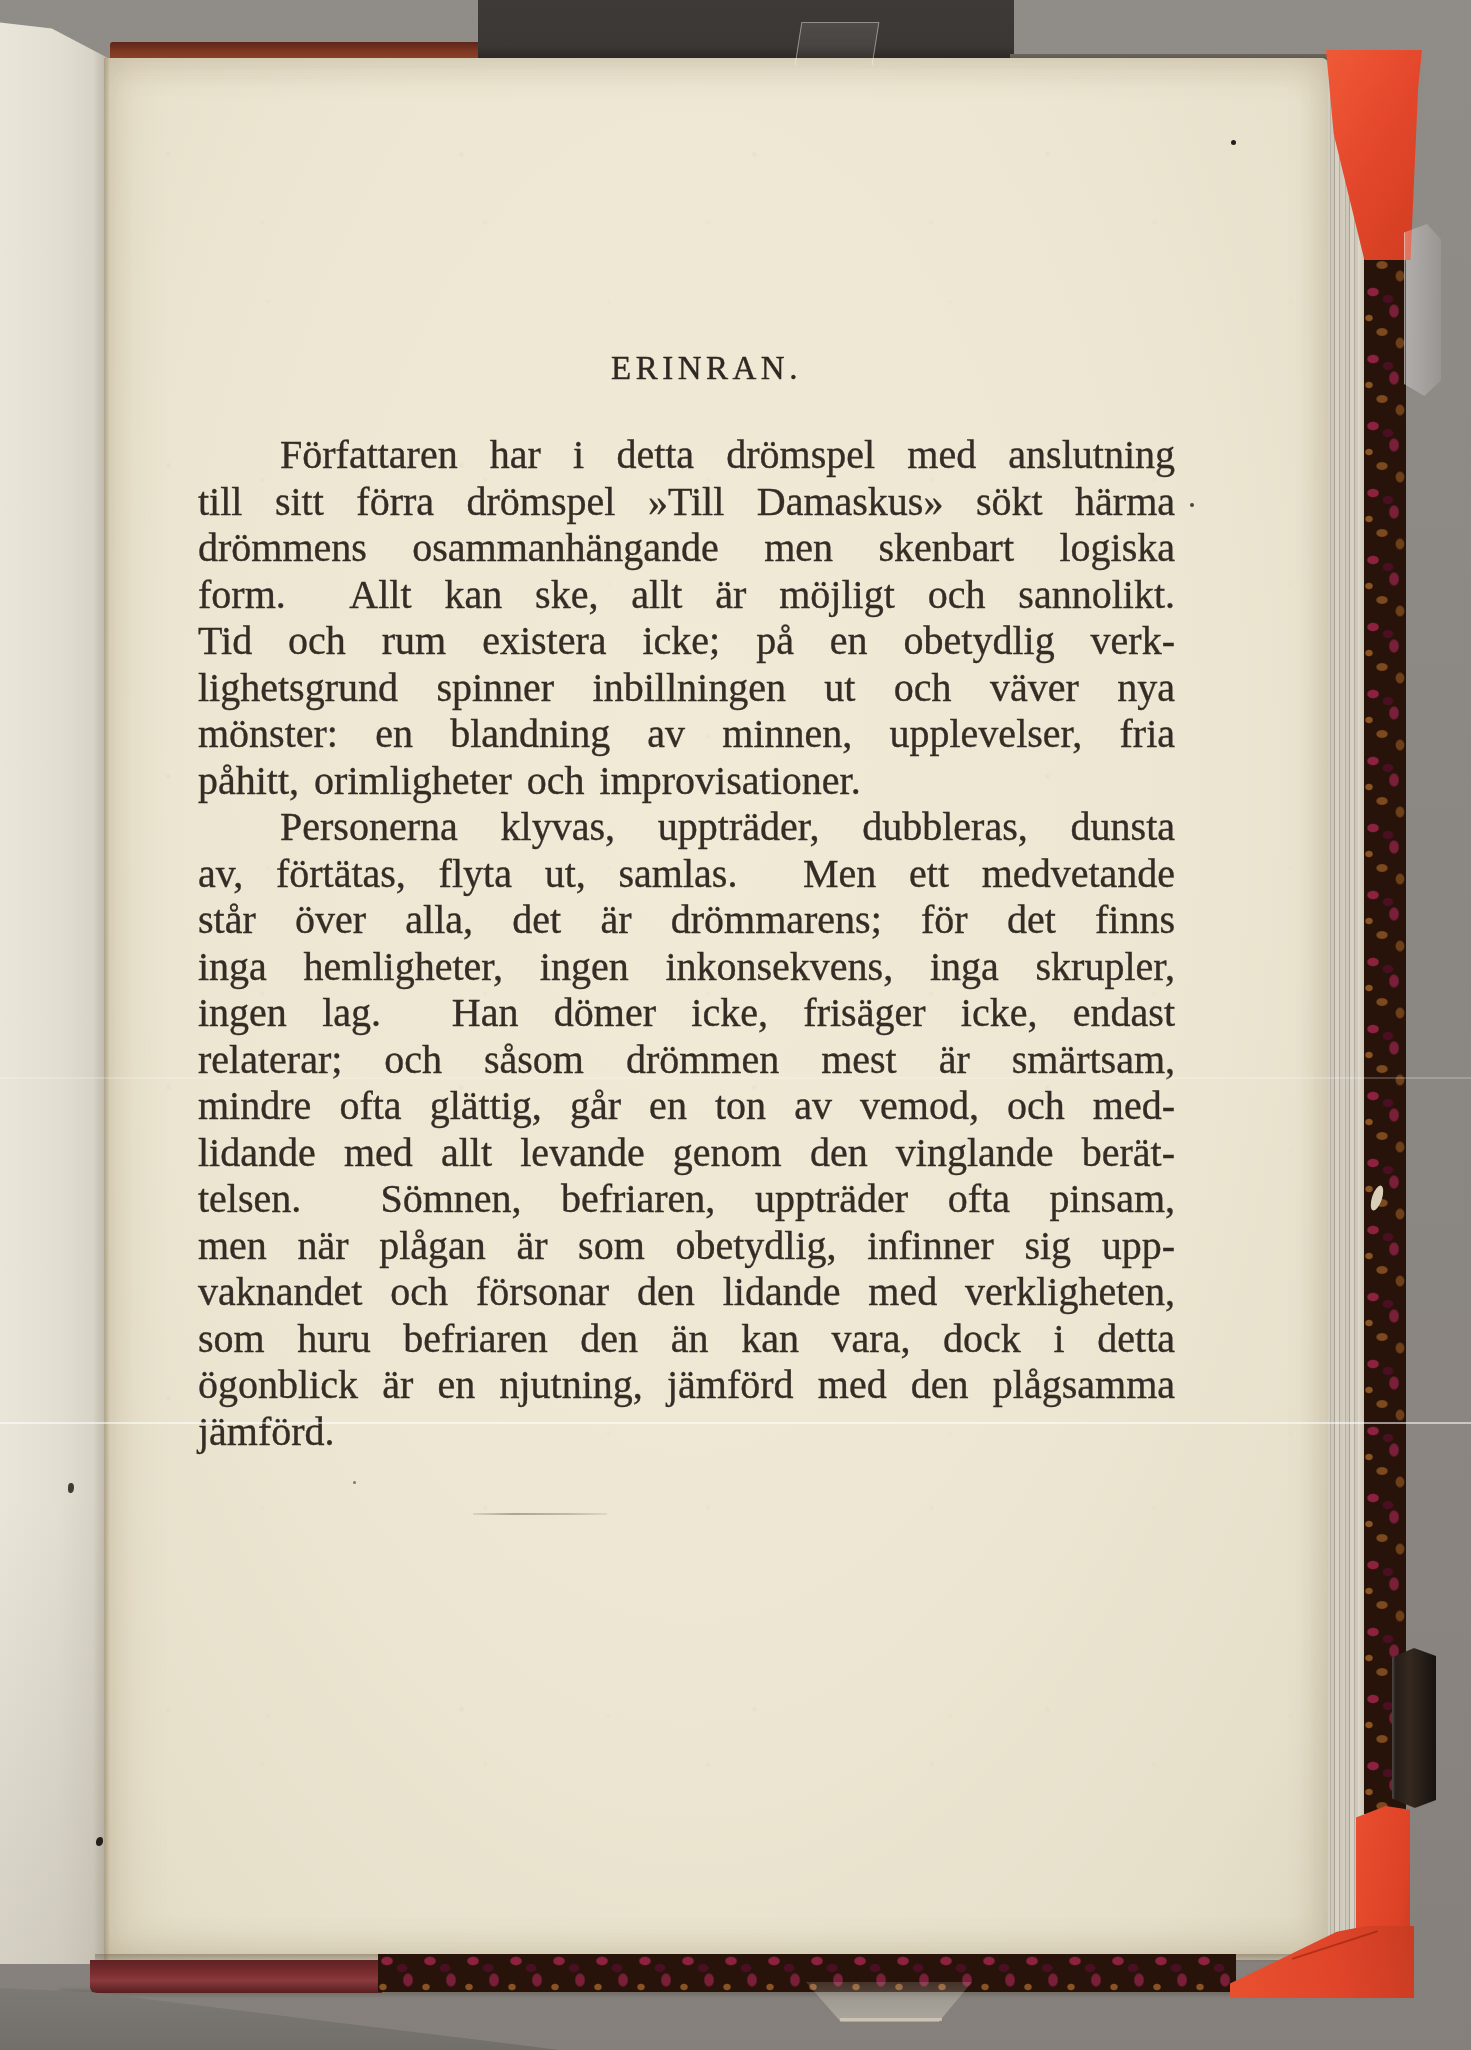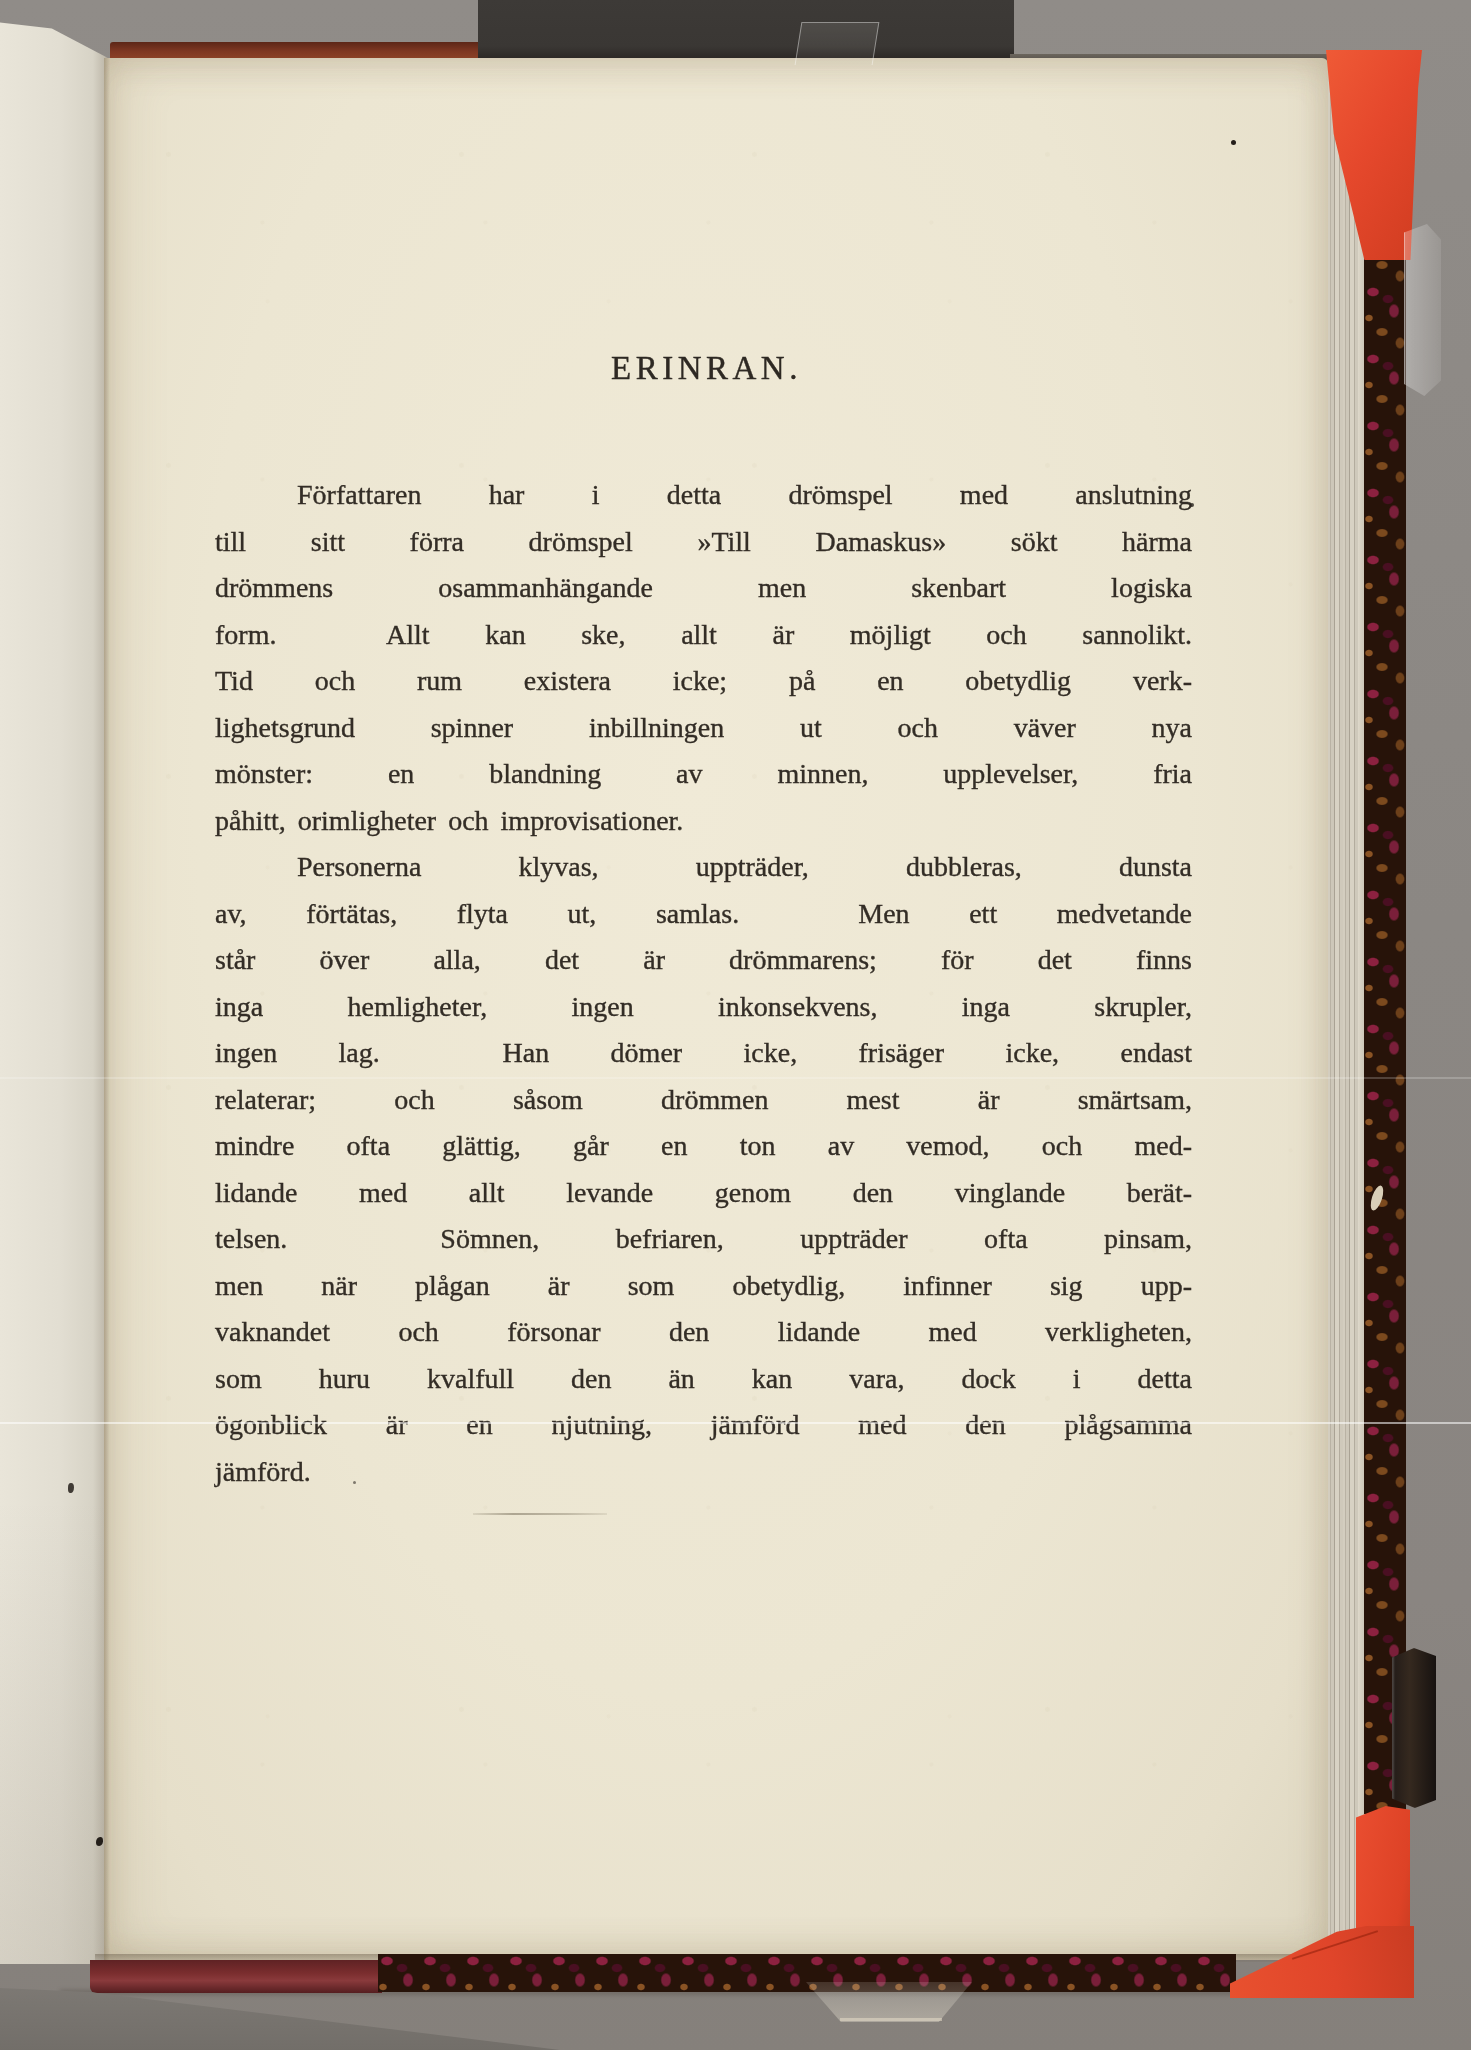--- a/index.html
+++ b/index.html
@@ -155,25 +155,24 @@
   .seam-1{ top:1077px;background:rgba(255,255,255,.20); }
   .seam-2{ top:1422px;background:rgba(255,255,255,.55); }
 
   
   .page-title{
     left:218px;top:350px;width:977px;text-align:center;
     font-size:33px;letter-spacing:4.5px;color:#2e2923;
     -webkit-text-stroke:.4px #2e2923;
   }
   .body-text{
-    left:215px;top:432px;width:977px;color:#332d26;
-    font-size:28px;line-height:46.5px;
+    left:198px;top:432px;width:977px;color:#332d26;
+    font-size:40px;line-height:46.5px;
     -webkit-text-stroke:.35px #332d26;
     word-spacing:5px;
-    margin-top:40px;
   }
   .line{ text-align:justify; height:46.5px; overflow:visible; }
   .line.justified::after{ content:""; display:inline-block; width:100%; height:0; }
   .line.indent{ text-indent:82px; }
 
   .divider{
     left:473px;top:1513px;width:134px;height:2px;
     background:linear-gradient(90deg,rgba(110,100,80,.15),rgba(110,100,80,.5) 30%,rgba(110,100,80,.35) 70%,rgba(110,100,80,.12));
   }
 
@@ -231,21 +230,21 @@
     <div class="line justified">av, förtätas, flyta ut, samlas.&nbsp; Men ett medvetande</div>
     <div class="line justified">står över alla, det är drömmarens; för det finns</div>
     <div class="line justified">inga hemligheter, ingen inkonsekvens, inga skrupler,</div>
     <div class="line justified">ingen lag.&nbsp; Han dömer icke, frisäger icke, endast</div>
     <div class="line justified">relaterar; och såsom drömmen mest är smärtsam,</div>
     <div class="line justified">mindre ofta glättig, går en ton av vemod, och med-</div>
     <div class="line justified">lidande med allt levande genom den vinglande berät-</div>
     <div class="line justified">telsen.&nbsp; Sömnen, befriaren, uppträder ofta pinsam,</div>
     <div class="line justified">men när plågan är som obetydlig, infinner sig upp-</div>
     <div class="line justified">vaknandet och försonar den lidande med verkligheten,</div>
-    <div class="line justified">som huru kvalfull den än kan vara, dock i detta</div>
+    <div class="line justified">som huru befriaren den än kan vara, dock i detta</div>
     <div class="line justified">ögonblick är en njutning, jämförd med den plågsamma</div>
     <div class="line">jämförd.</div>
   </div>
   <div class="abs divider"></div>
 
   <div class="abs speck speck-a"></div>
   <div class="abs speck speck-b"></div>
   <div class="abs speck speck-c"></div>
   <div class="abs speck speck-d"></div>
   <div class="abs speck speck-e"></div>

